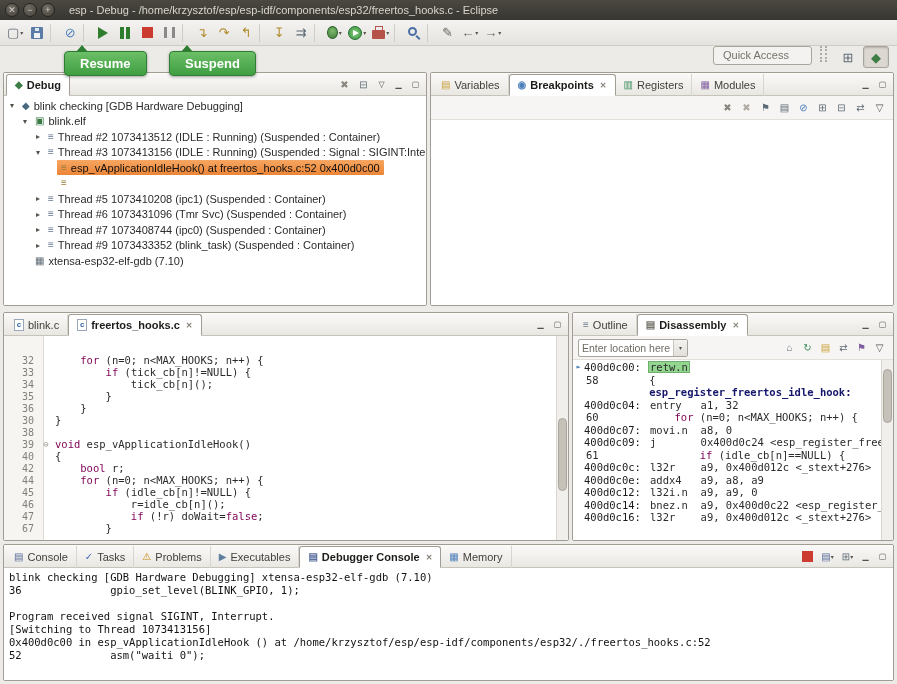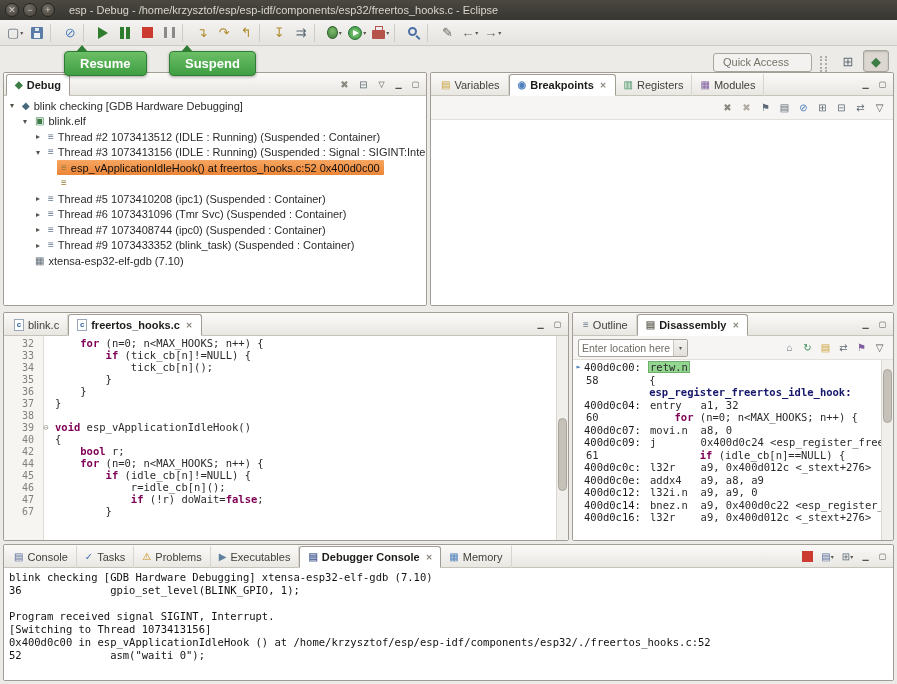--- a/index.html
+++ b/index.html
@@ -11,21 +11,21 @@
   .titlebar{position:absolute;top:0;left:0;right:0;height:20px;background:linear-gradient(#4a4841,#383631);display:flex;align-items:center;padding:0 5px;gap:4px;z-index:40}
   .winctrl{width:14px;height:14px;border-radius:50%;background:radial-gradient(circle at 35% 30%,#716d64,#45423c);border:1px solid #26241f;color:#d3cfc6;font-size:9px;display:flex;align-items:center;justify-content:center;flex:none}
   .title{color:#d9d5cc;font-size:11px;margin-left:10px;white-space:nowrap;overflow:hidden}
 
   
   .toolbar{position:absolute;top:20px;left:0;right:0;height:26px;background:linear-gradient(#f4f3f1,#e5e3df);border-bottom:1px solid #cfccc5;display:flex;align-items:center;padding:0 4px;z-index:30}
   .tbtn{height:22px;min-width:22px;padding:0 3px;display:flex;align-items:center;justify-content:center;gap:1px;border-radius:3px;flex:none}
   .tbtn.sep{min-width:0;width:7px;height:18px;border-left:1px solid #d0cdc6;margin:0 2px;border-radius:0}
   .tglyph{font-size:13px;line-height:1;color:#5f6b76}
   .dd{font-size:6px;color:#5a564e}
-  .toolbar2{position:absolute;top:46px;left:0;right:0;height:26px;display:flex;align-items:flex-end;justify-content:flex-end;padding:0 8px;gap:8px;z-index:20}
+  .toolbar2{position:absolute;top:46px;left:0;right:0;height:26px;display:flex;align-items:flex-start;justify-content:flex-end;padding:0 8px;gap:8px;z-index:20}
   .qa{border:1px solid #aaa59c;border-radius:3px;background:#f3f2f0;color:#77736a;padding:2px 22px 3px 9px;font-size:11px}
   .phandle{width:7px;height:16px;border-left:2px dotted #b0aca3;border-right:2px dotted #b0aca3}
   .pbtn{width:26px;height:22px;display:flex;align-items:center;justify-content:center;border-radius:3px}
   .pbtn.active{background:#dcd8d1;border:1px solid #a9a49b;box-shadow:inset 0 1px 2px rgba(0,0,0,.18)}
 
   
   .ic-floppy{width:12px;height:12px;background:#5a7ca6;border-radius:1px;position:relative}
   .ic-floppy::before{content:"";position:absolute;left:4px;top:1px;width:4px;height:3px;background:#dfe6ef}
   .ic-floppy::after{content:"";position:absolute;left:3px;bottom:1px;width:6px;height:5px;background:#eef2f7}
   .ic-play{width:0;height:0;border-left:10px solid var(--green,#2d7d2d);border-top:6px solid transparent;border-bottom:6px solid transparent}
@@ -71,26 +71,26 @@
   .tree{flex:1;overflow:hidden;background:#fff;padding-top:2px}
   .trow{height:15.5px;display:flex;align-items:center;white-space:nowrap;font-size:11px}
   .arrow{width:12px;font-size:8px;color:#55524b;text-align:center;flex:none}
   .twrap{display:flex;align-items:center;gap:4px;padding:0 4px;height:15px;border-radius:1px}
   .twrap.sel{background:linear-gradient(var(--sel1,#f7a661),var(--sel2,#ec8537));color:#111}
   .ticon2{font-size:10px;line-height:1;flex:none}
 
   
   .edwrap{position:relative;flex:1;overflow:hidden;background:#fff}
   .gutterbg{position:absolute;left:0;top:0;bottom:0;width:40px;background:#f6f5f2;border-right:1px solid #dedbd4}
-  .edlines{position:relative;padding-top:1px}
+  .edlines{position:relative;padding-top:18px}
   .crow{height:12px;display:flex;align-items:center;font-family:"DejaVu Sans Mono",monospace;font-size:10.5px;white-space:pre}
   .ln{width:36px;text-align:right;color:#83807a;padding-right:6px;flex:none;font-size:10px}
   .fold{width:12px;flex:none;text-align:center;font-size:9px}
   .code{padding-left:3px}
-  .kw{color:var(--kw,#7f0055);font-weight:bold}
+  .kw{color:var(--kw,#7f0055);font-weight:normal}
   .vscroll{position:absolute;right:0;top:0;bottom:0;width:12px;background:#f1efec;border-left:1px solid #dad7d0}
   .vthumb{position:absolute;left:1px;right:1px;border-radius:5px;background:#c6c2b9;border:1px solid #a9a59c}
 
   
   .combo{display:flex;align-items:center;border:1px solid #a9a49c;background:#fff;border-radius:2px;height:18px}
   .combo input{border:none;outline:none;width:94px;font-size:10.5px;color:#6f6b63;padding:0 3px;font-family:"Liberation Sans",sans-serif;background:transparent}
   .cdd{width:14px;height:100%;border-left:1px solid #c9c5bd;display:flex;align-items:center;justify-content:center;font-size:6px;color:#55524b;background:linear-gradient(#f4f3f1,#e2dfda)}
   .dwrap{position:relative;flex:1;overflow:hidden;background:#fff;padding-top:1px}
   .drow{height:12.5px;display:flex;align-items:center;font-family:"DejaVu Sans Mono",monospace;font-size:10.5px;white-space:pre}
   .dmark{width:11px;flex:none;font-size:7px;text-align:center;line-height:1}
@@ -461,21 +461,21 @@
             <span class="ln">35</span>
             <span class="fold"></span>
             <span class="code">        }</span>
           </div>
           <div class="crow">
             <span class="ln">36</span>
             <span class="fold"></span>
             <span class="code">    }</span>
           </div>
           <div class="crow">
-            <span class="ln">37</span>
+            <span class="ln">30</span>
             <span class="fold"></span>
             <span class="code">}</span>
           </div>
           <div class="crow">
             <span class="ln">38</span>
             <span class="fold"></span>
             <span class="code"></span>
           </div>
           <div class="crow">
             <span class="ln">39</span>

